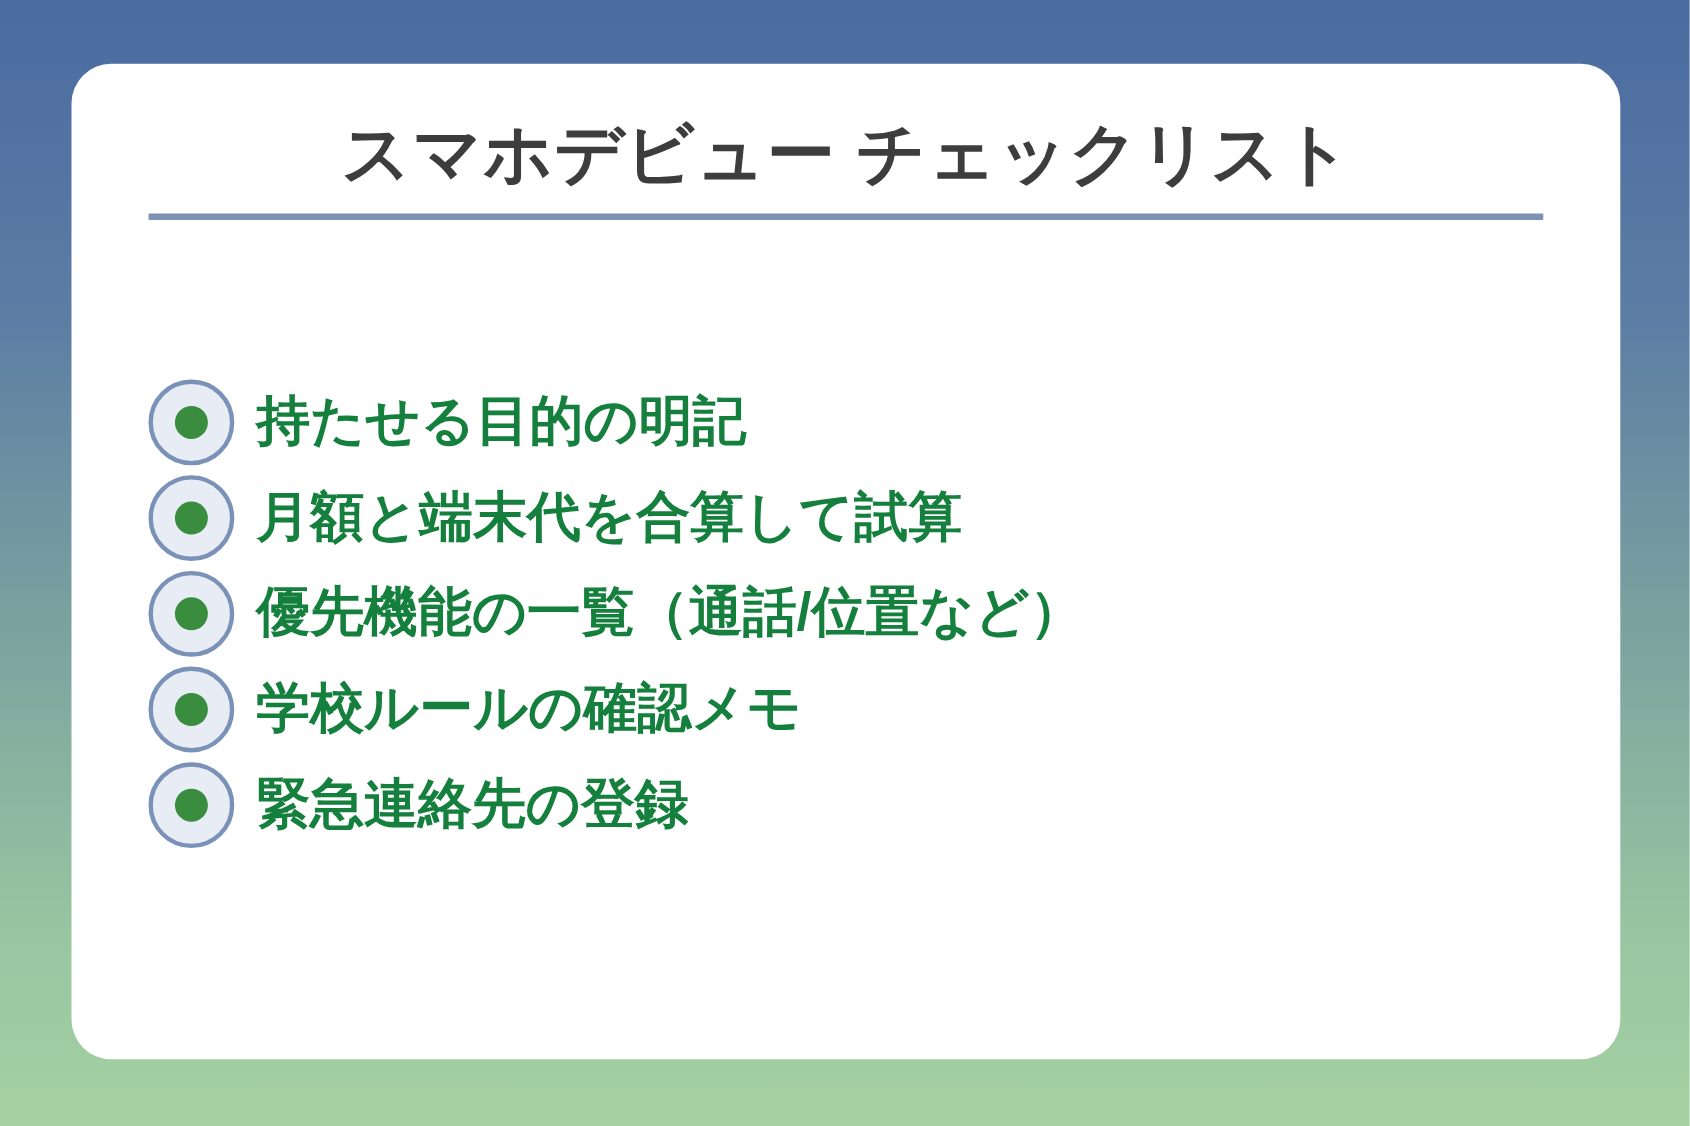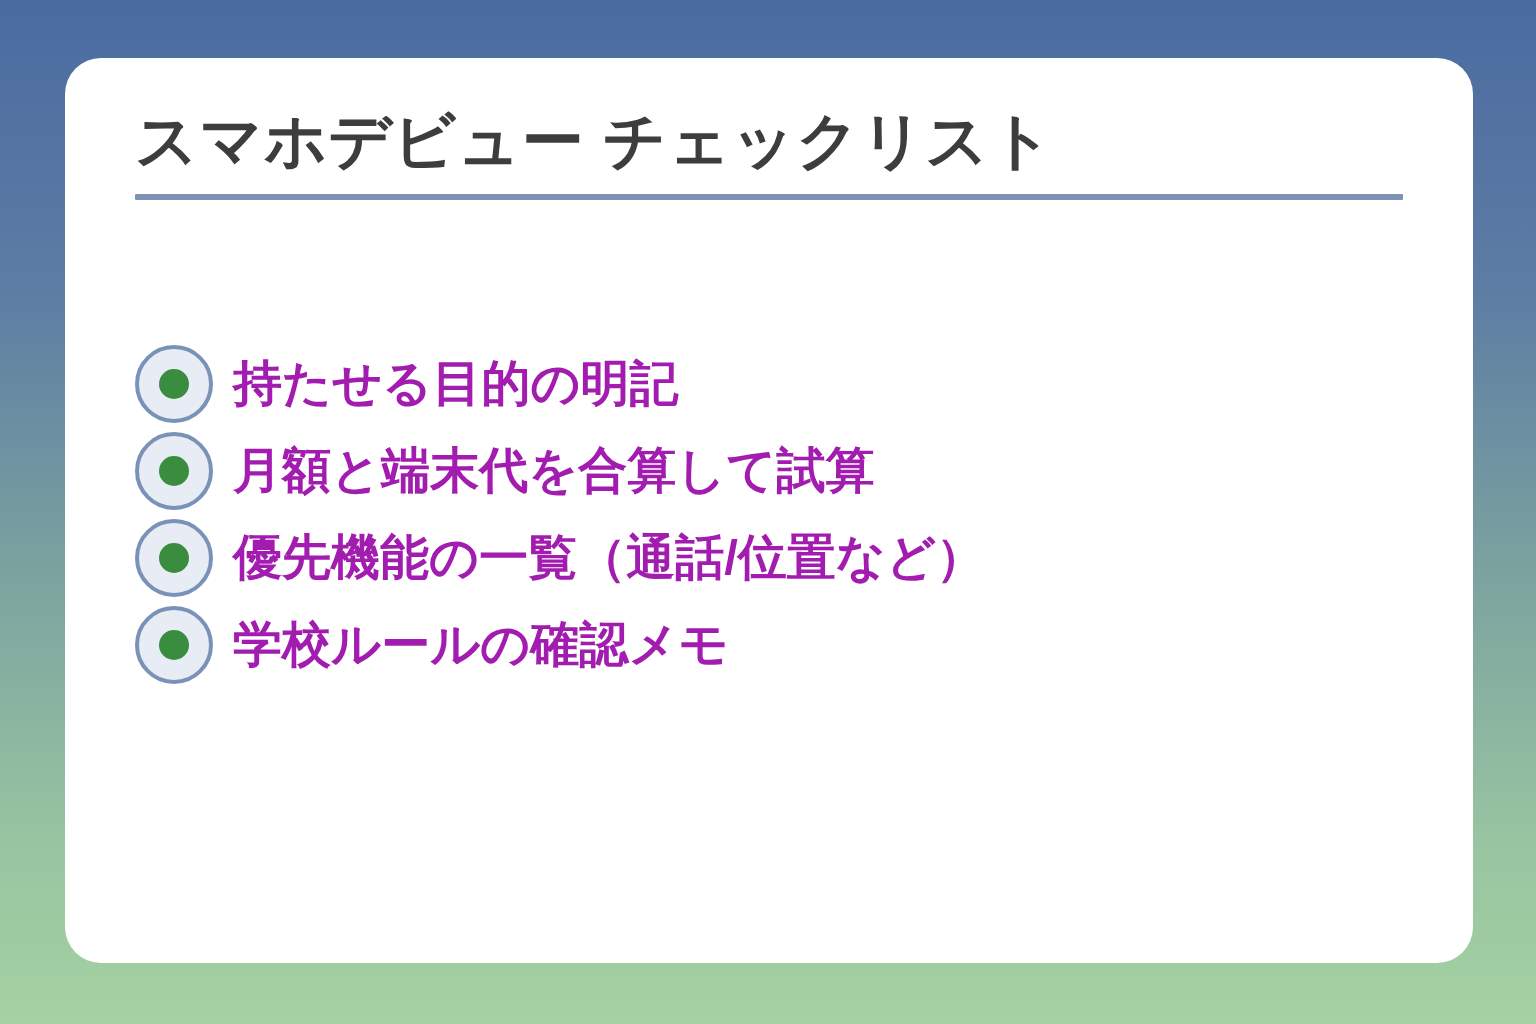--- a/index.html
+++ b/index.html
@@ -41,20 +41,21 @@
 
   #slide-title {
     font-size: 62px;
     font-weight: bold;
     color: #3d3d3d;
     letter-spacing: 1px;
     line-height: 1.25;
     white-space: nowrap;
     margin: 0;
     padding: 0;
+    text-align: center;
   }
 
   #title-rule {
     margin-top: 14px;
     width: 1268px;
     height: 6px;
     background: #7d92b5;
     border-radius: 1px;
   }
 
@@ -91,21 +92,21 @@
   .bullet-dot {
     width: 30px;
     height: 30px;
     border-radius: 50%;
     background: #3a8c3f;
   }
 
   .check-label {
     font-size: 49px;
     font-weight: bold;
-    color: #a21caf;
+    color: #15803d;
     line-height: 1.1;
     white-space: nowrap;
   }
 </style>
 </head>
 <body>
 
 <div id="slide-root">
 
   <div id="card">
@@ -138,18 +139,24 @@
         <span class="check-label">優先機能の一覧（通話/位置など）</span>
       </li>
 
       <li class="check-item">
         <span class="bullet-marker">
           <span class="bullet-dot"></span>
         </span>
         <span class="check-label">学校ルールの確認メモ</span>
       </li>
 
+      <li class="check-item">
+        <span class="bullet-marker">
+          <span class="bullet-dot"></span>
+        </span>
+        <span class="check-label">緊急連絡先の登録</span>
+      </li>
 
     </ul>
 
   </div>
 
 </div>
 
 </body></html>

